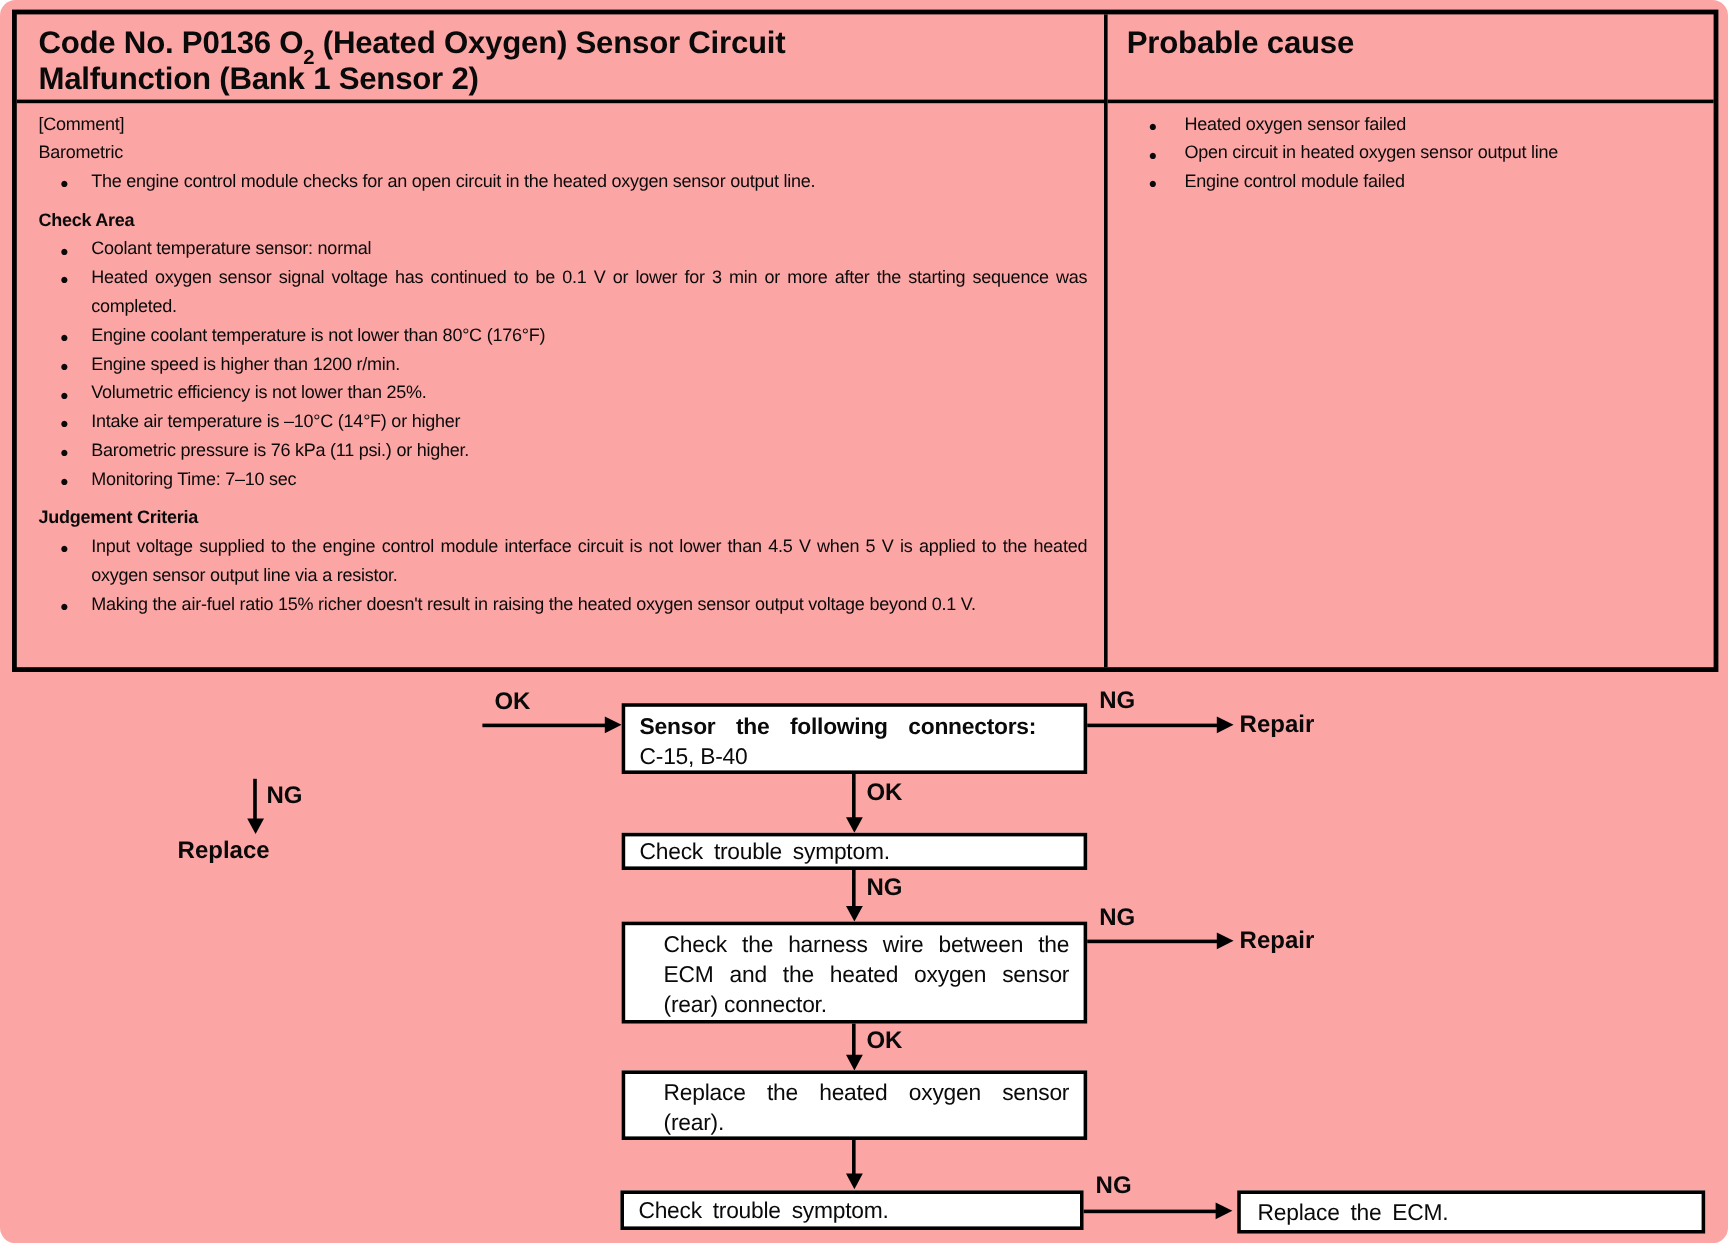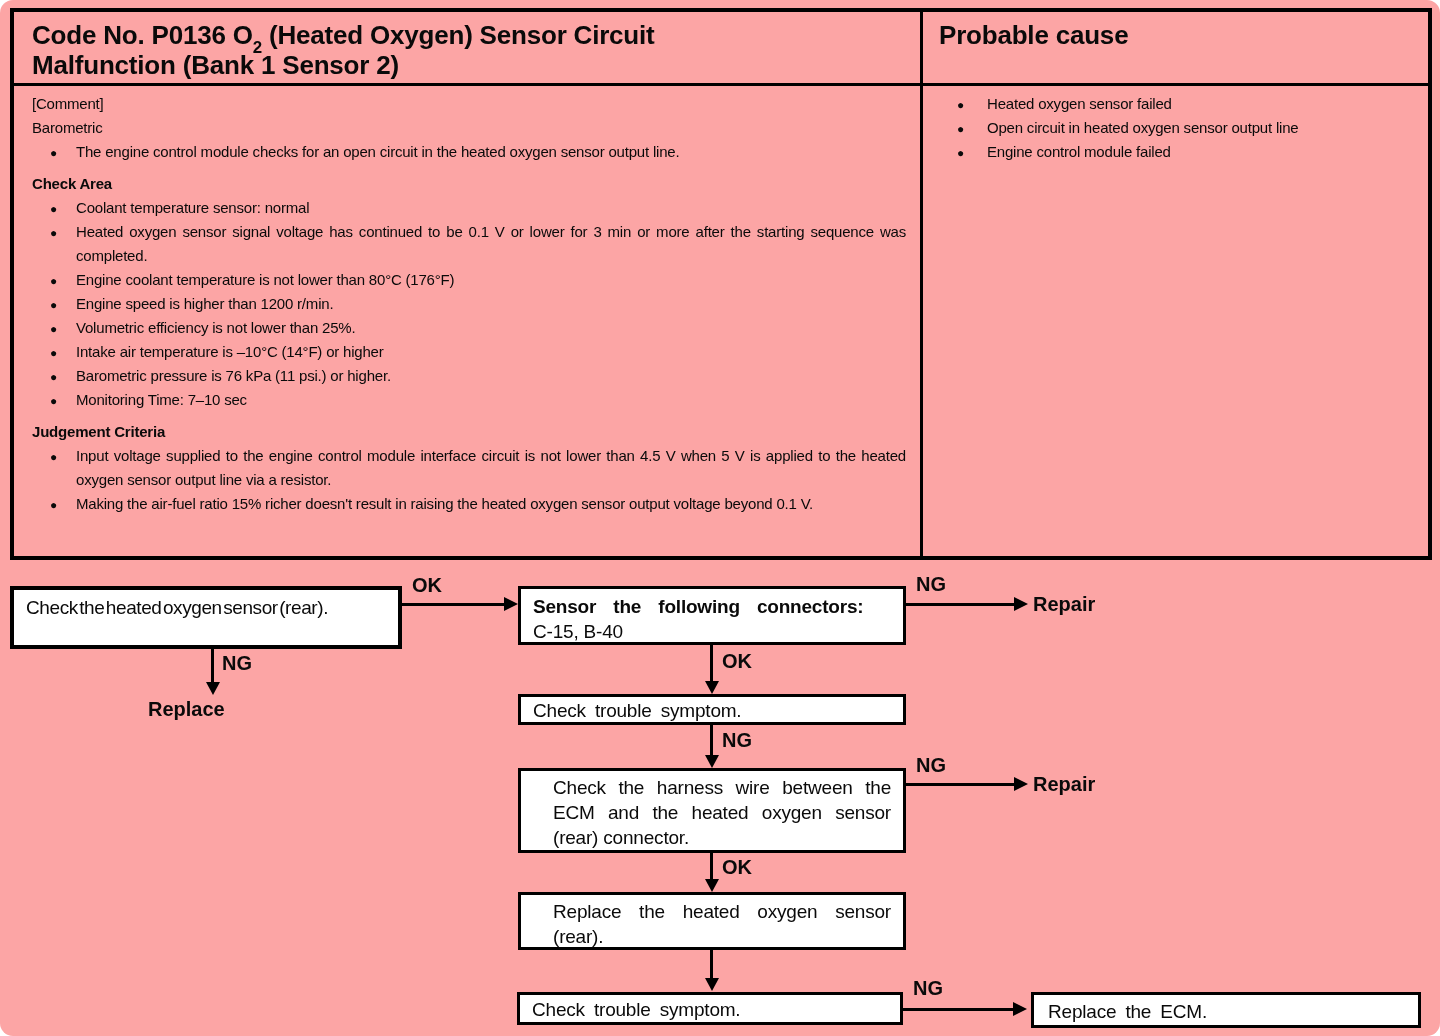--- a/index.html
+++ b/index.html
@@ -148,23 +148,20 @@
       <div class="body-cell">
         <ul class="blist">
           <li>Heated oxygen sensor failed</li>
           <li>Open circuit in heated oxygen sensor output line</li>
           <li>Engine control module failed</li>
         </ul>
       </div>
     </div>
   </div>
 
-  <div class="fc-box thick tightwords" style="left:10px; top:586px; width:392px; height:63px;">
-    <span>Check the heated oxygen sensor (rear).</span>
-  </div>
 
   <div class="fc-label" style="left:412px; top:574px;">OK</div>
   <div class="hline" style="left:402px; top:603px; width:104px;"></div>
   <div class="ah-right" style="left:504px; top:597px;"></div>
 
   <div class="vline" style="left:211px; top:649px; height:34px;"></div>
   <div class="ah-down" style="left:206px; top:682px;"></div>
   <div class="fc-label" style="left:222px; top:652px;">NG</div>
   <div class="fc-result" style="left:148px; top:698px;">Replace</div>
 

